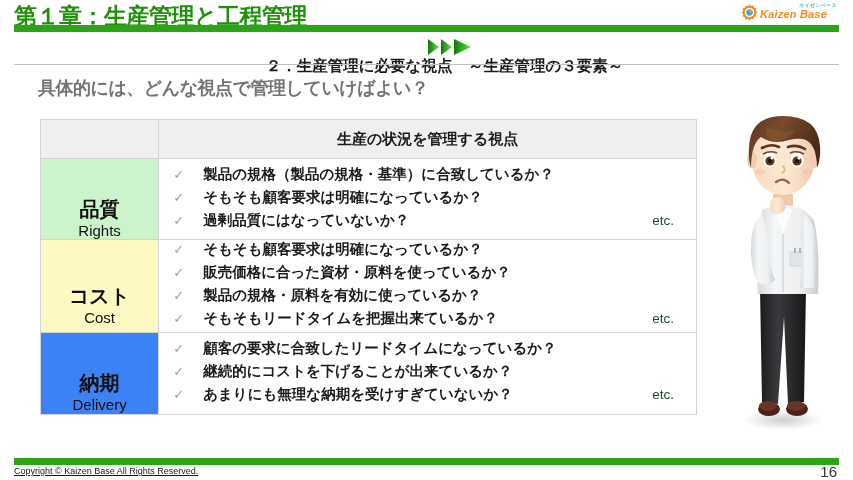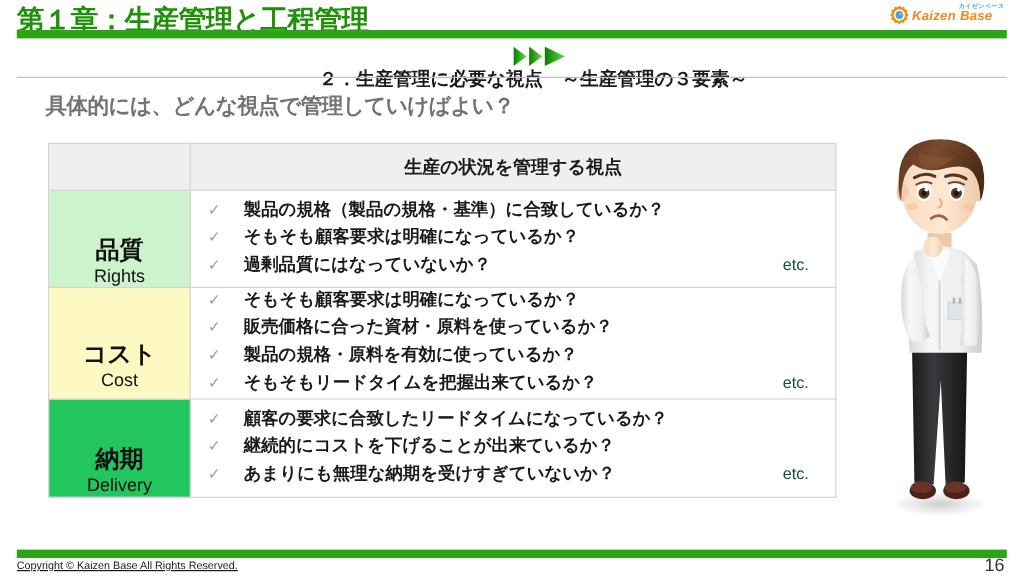--- a/index.html
+++ b/index.html
@@ -156,21 +156,21 @@
     display: block;
     margin-top: 39px;
   }
   .cat-en {
     font-size: 15px;
     color: #111111;
     display: block;
   }
   .cat-quality  { background: #CCF3CC; }
   .cat-cost     { background: #fef9c3; }
-  .cat-delivery { background: #22c55e; }
+  .cat-delivery { background: #3b82f6; }
 
   .items-cell {
     background: #FFFFFF;
     padding: 6px 0 6px 0;
   }
   .item-line {
     display: flex;
     align-items: baseline;
     height: 23px;
     padding-left: 14px;

